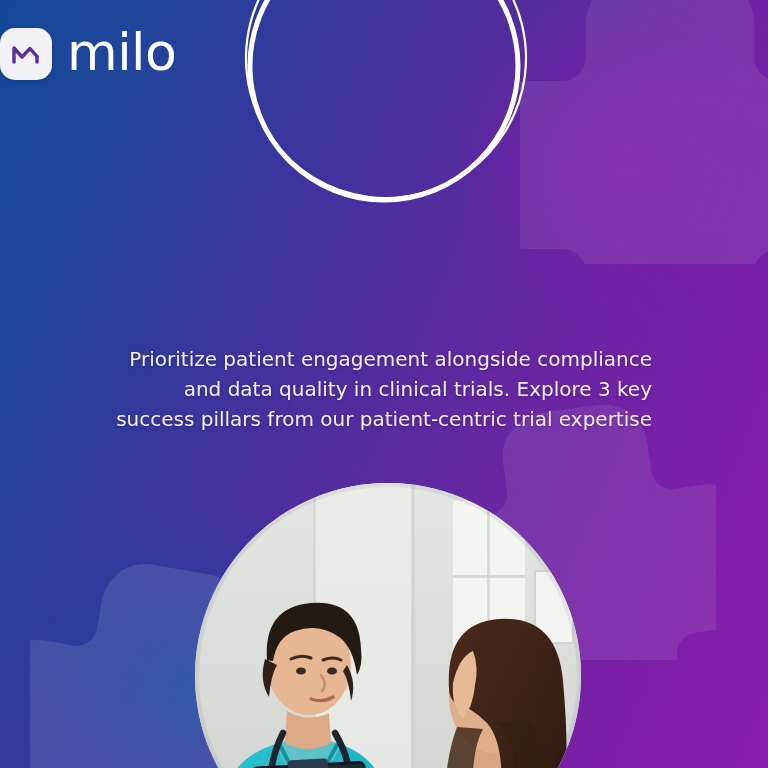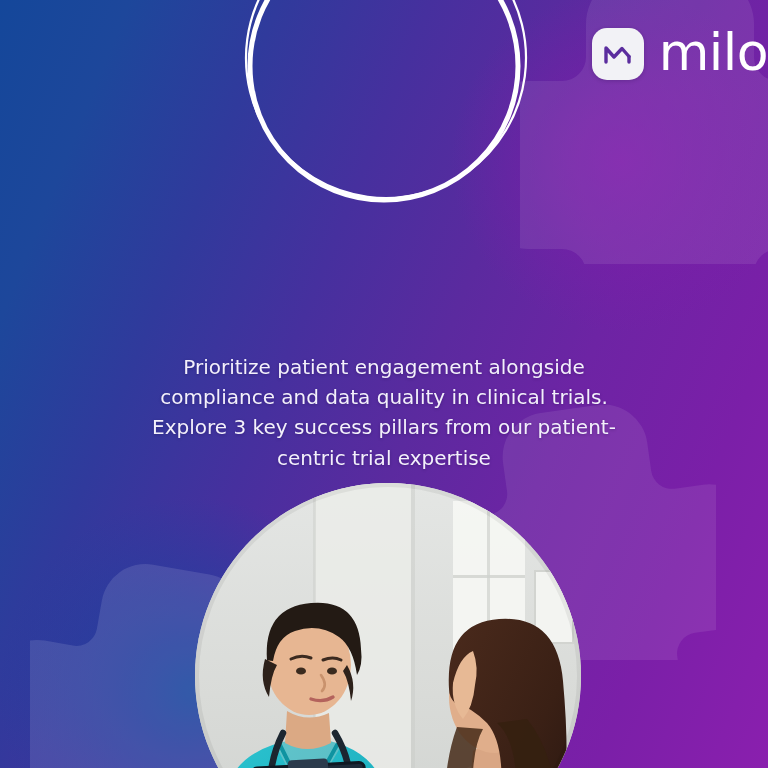--- a/index.html
+++ b/index.html
@@ -80,21 +80,21 @@
 
   
   .logo {
     position: absolute;
     left: 0;
     right: 0;
     top: 26px;
     z-index: 6;
     display: flex;
     align-items: center;
-    justify-content: flex-end;
+    justify-content: flex-start;
     gap: 15px;
   }
   .logo-mark {
     width: 52px;
     height: 52px;
     border-radius: 15px;
     background: #f2f2f6;
     display: flex;
     align-items: center;
     justify-content: center;
@@ -128,23 +128,23 @@
     text-shadow: 0 2px 5px rgba(22,8,56,0.35);
   }
 
   
   .subhead {
     position: absolute;
     left: 0;
     right: 0;
     top: 340px;
     z-index: 6;
-    margin: 12px;
+    margin: 4px;
     padding: 0 112px;
-    text-align: center;
+    text-align: right;
     color: #f3f0fb;
     font-size: 20px;
     line-height: 1.51;
     font-weight: 400;
     text-shadow: 0 1px 3px rgba(22,8,56,0.28);
   }
 
   
   .photo-circle {
     position: absolute;

